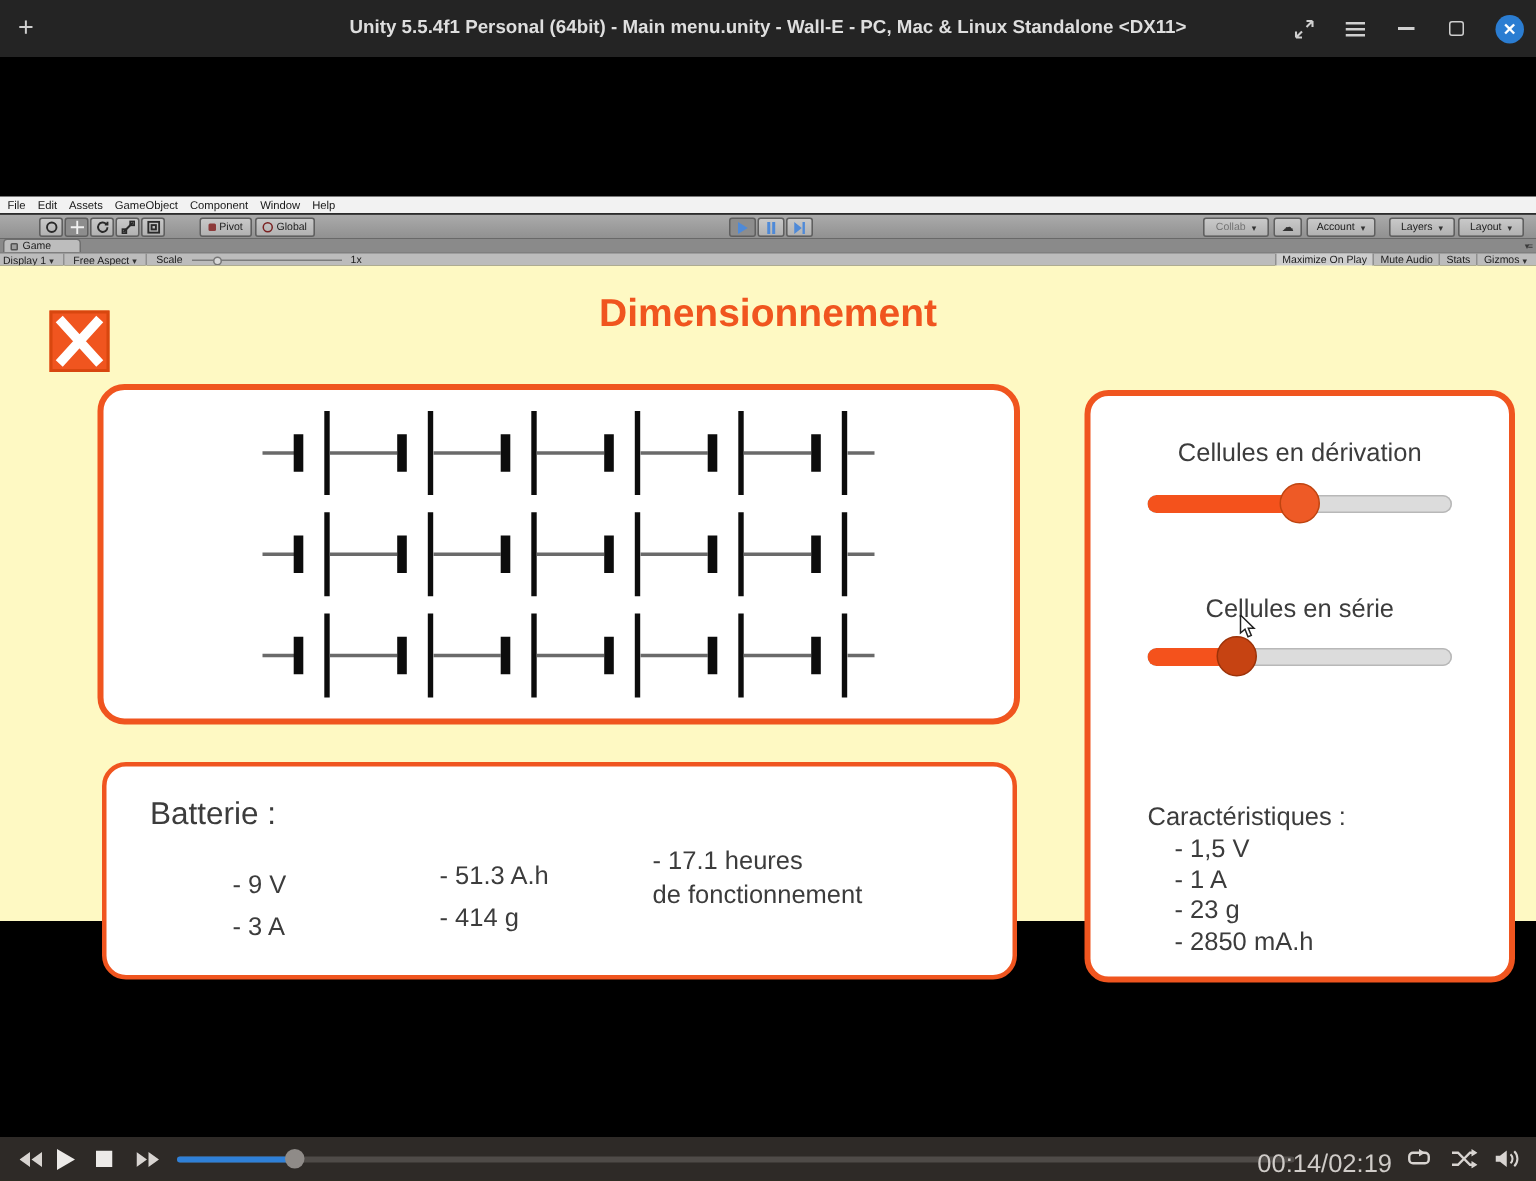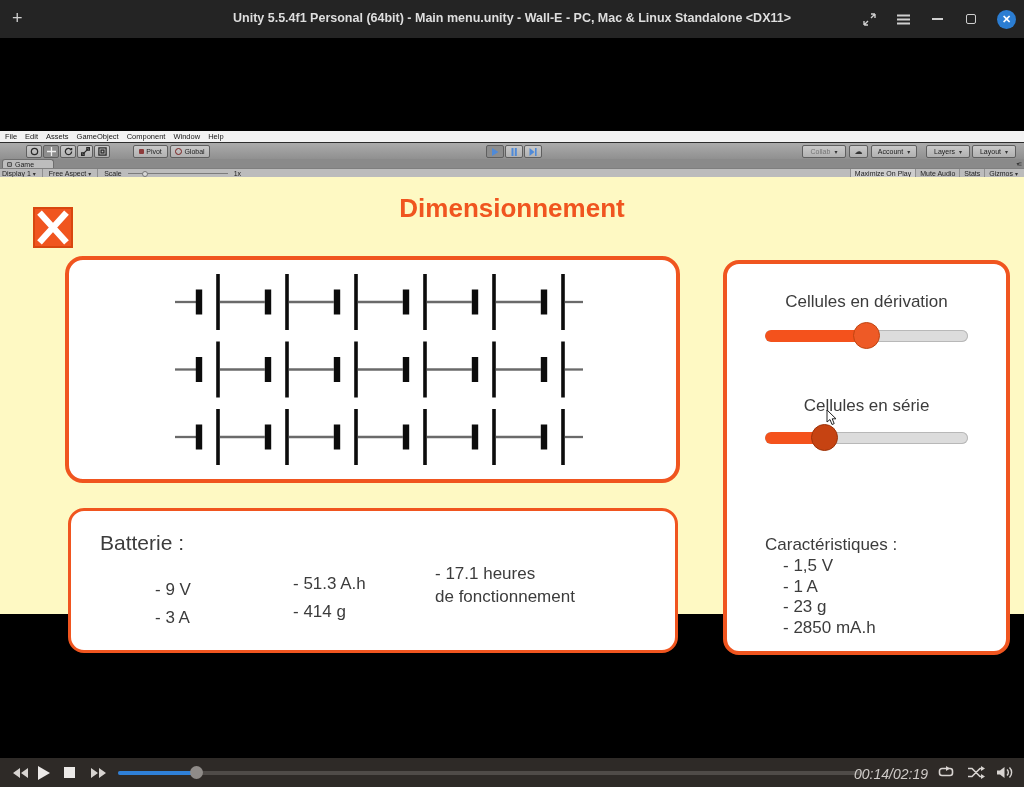--- a/index.html
+++ b/index.html
@@ -85,21 +85,21 @@
   .pl-chars-title { position:absolute; left:38px; top:271px; font-size:17px; }
   .pl-chars { position:absolute; left:56px; top:292px; font-size:17px; line-height:20.5px; }
 
   
   .playerbar { position:absolute; left:0; top:758px; width:1024px; height:29px; background:#2e2a27; }
   .pb-ic { position:absolute; top:0; height:29px; display:flex; align-items:center; color:#d8d4d1; cursor:pointer; }
   .pb-ic svg { display:block; }
   .progress { position:absolute; left:118px; top:12.5px; width:745px; height:4px; border-radius:2px; background:#4f4b48; cursor:pointer; }
   .progress-fill { height:100%; border-radius:2px; background:var(--progress-blue); }
   .progress-knob { position:absolute; top:-4.5px; width:13px; height:13px; border-radius:50%; background:#8f8b88; }
-  .pb-time { position:absolute; right:96px; top:8px; font-size:14px; color:#cfcbc8;font-style:italic; }
+  .pb-time { position:absolute; right:96px; top:8px; font-size:17px; color:#cfcbc8; }
 </style>
 </head>
 <body>
 
 <div class="screen">
 
   <div class="titlebar">
     <div class="tb-plus">+</div>
     <div class="tb-title">Unity 5.5.4f1 Personal (64bit) - Main menu.unity - Wall-E - PC, Mac &amp; Linux Standalone &lt;DX11&gt;</div>
     <div class="tb-controls">

